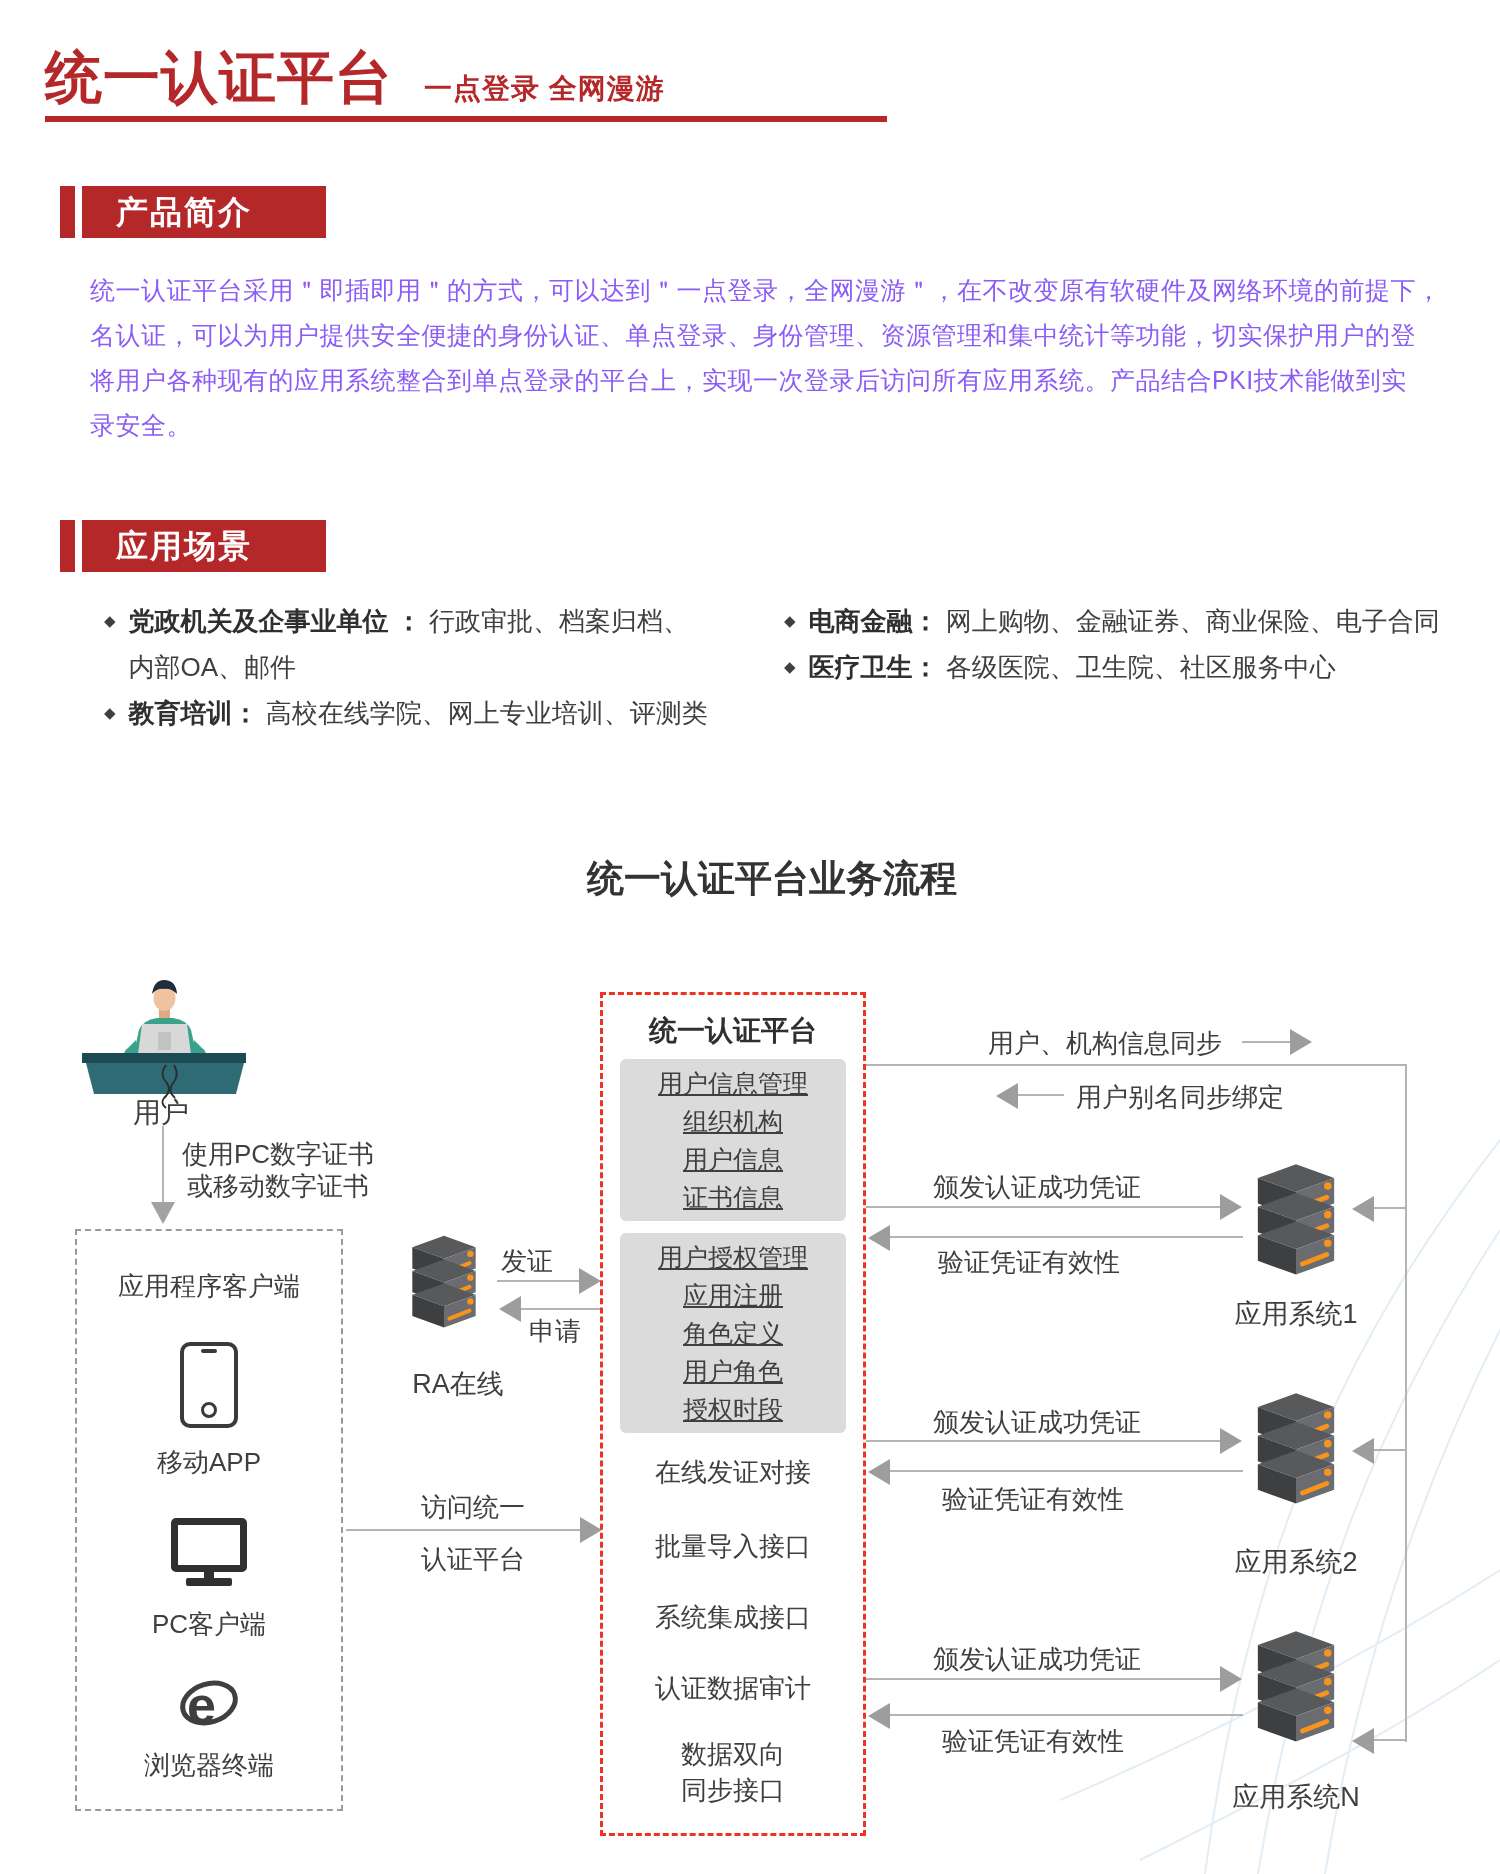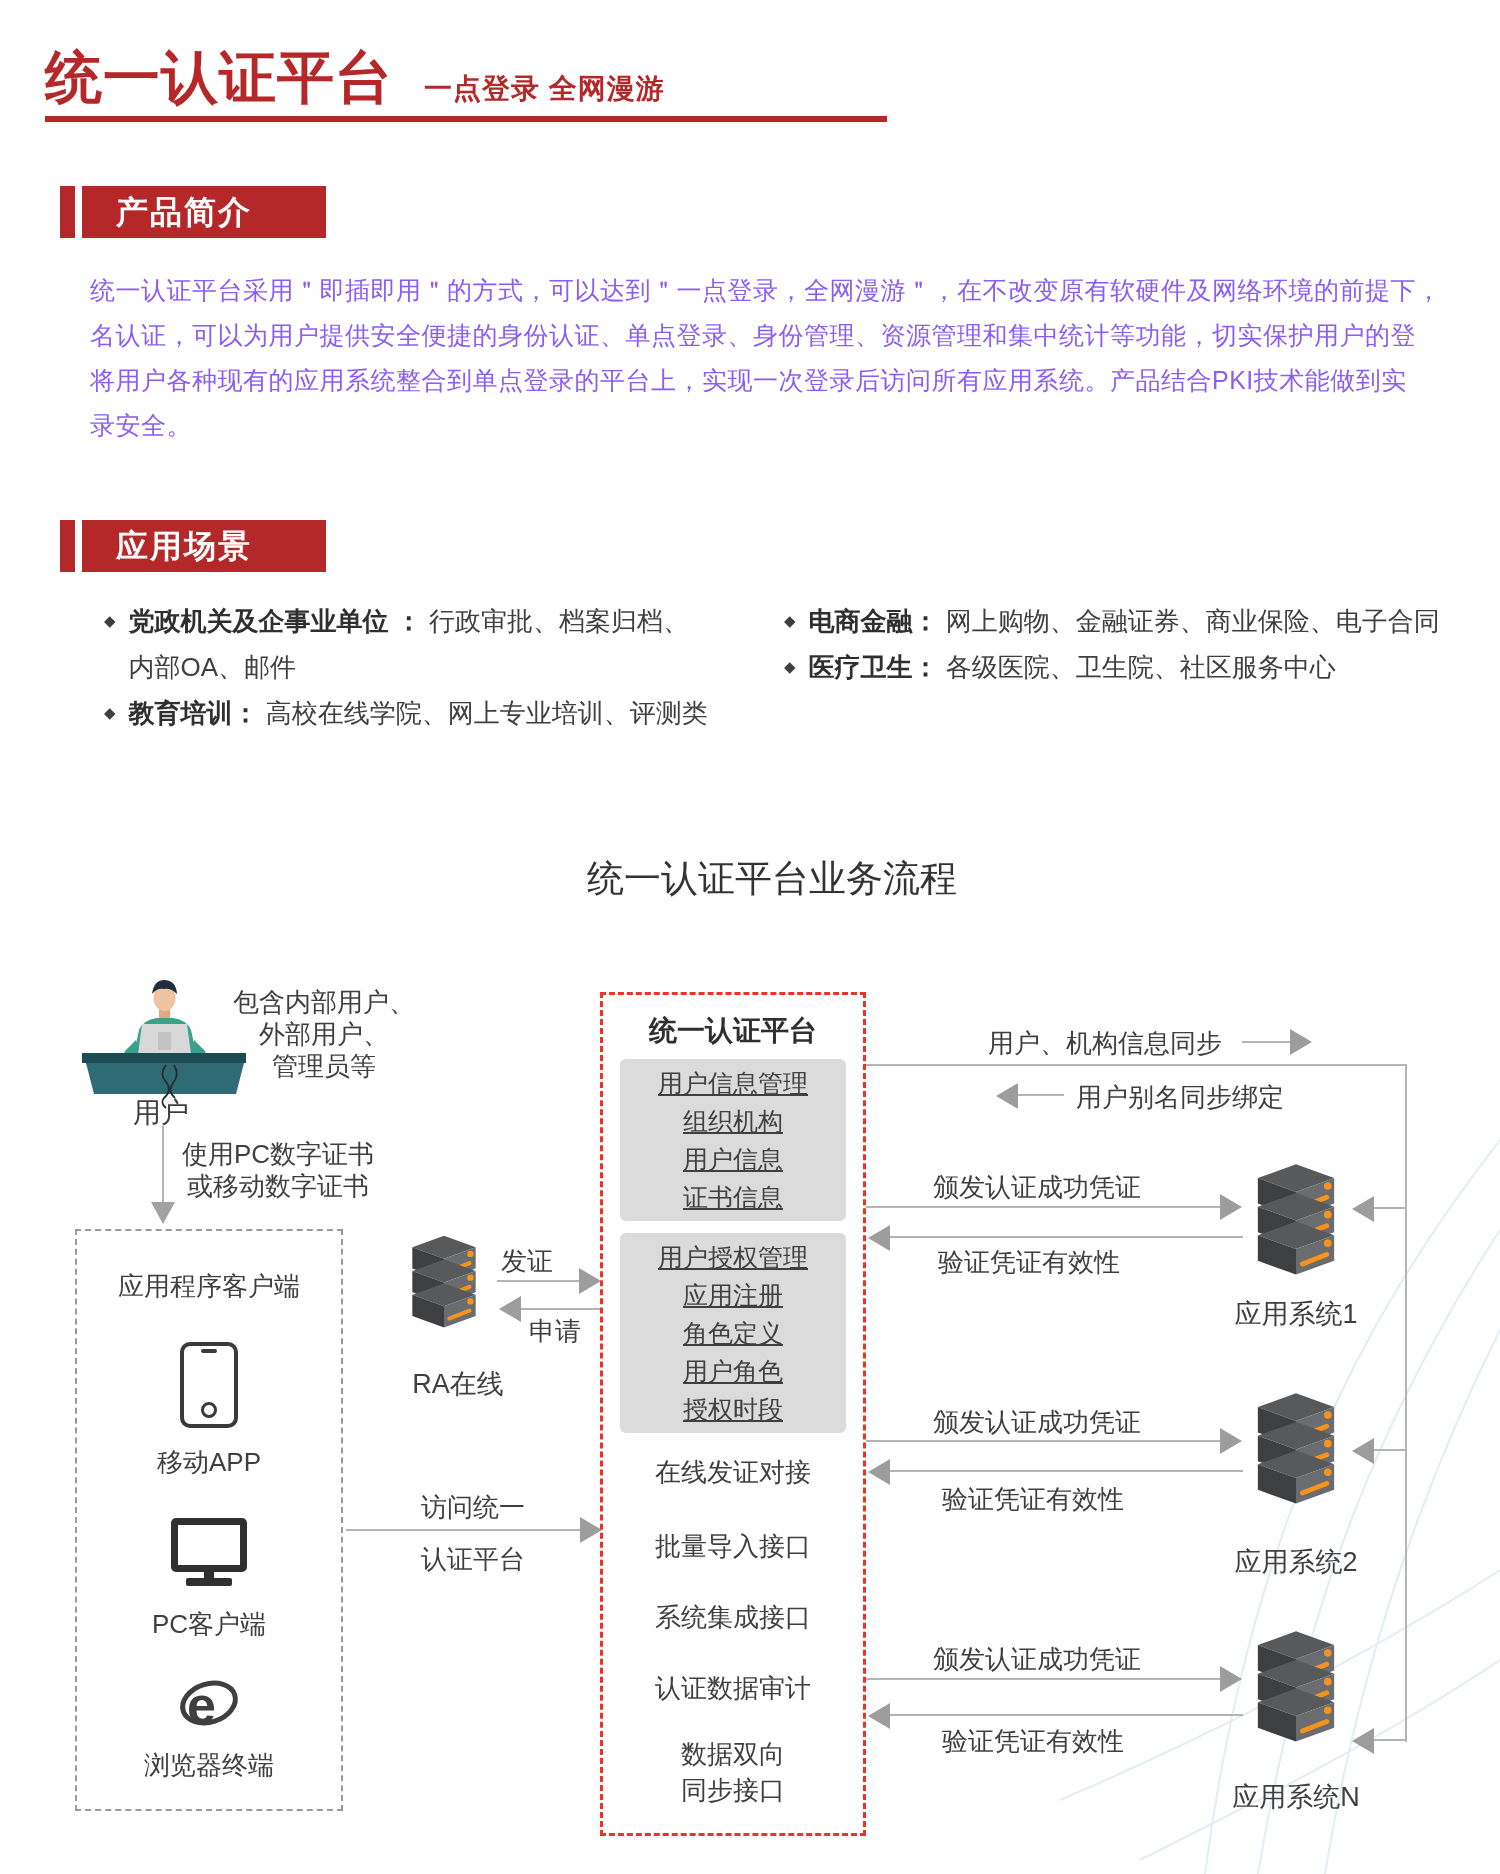--- a/index.html
+++ b/index.html
@@ -22,21 +22,21 @@
   .sc-label{font-weight:bold;color:#2f2f2f;}
   
   .dg-text{font-size:26px;color:#3f3f3f;white-space:nowrap;}
   .dg-center{text-align:center;}
   .hline{position:absolute;height:2px;background:#b4b4b4;}
   .vline{position:absolute;width:2px;background:#b4b4b4;}
   .arr{position:absolute;width:0;height:0;}
   .arr.r{border-top:13px solid transparent;border-bottom:13px solid transparent;border-left:22px solid #9d9d9d;}
   .arr.l{border-top:13px solid transparent;border-bottom:13px solid transparent;border-right:22px solid #9d9d9d;}
   .arr.d{border-left:12px solid transparent;border-right:12px solid transparent;border-top:22px solid #a2a2a2;}
-  .diagram-title{left:522px;top:854px;width:500px;text-align:center;font-size:37px;font-weight:normal;color:#333;}
+  .diagram-title{left:522px;top:854px;width:500px;text-align:center;font-size:37px;font-weight:bold;color:#333;}
   
   .client-box{left:75px;top:1229px;width:268px;height:582px;border:2px dashed #9a9a9a;box-sizing:border-box;}
   .client-label{position:absolute;left:0;width:100%;text-align:center;font-size:26px;color:#3f3f3f;}
   .phone-icon{position:absolute;left:50%;transform:translateX(-50%);top:111px;width:50px;height:78px;
               border:4px solid #3a3a3a;border-radius:10px;}
   .phone-notch{position:absolute;left:50%;transform:translateX(-50%);top:3px;width:16px;height:4px;background:#3a3a3a;border-radius:2px;}
   .phone-home{position:absolute;left:50%;transform:translateX(-50%);bottom:6px;width:10px;height:10px;border:3px solid #3a3a3a;border-radius:50%;}
   .monitor-icon{position:absolute;left:50%;transform:translateX(-50%);top:287px;width:62px;height:40px;
                 border:7px solid #303030;border-radius:5px;}
   .monitor-neck{position:absolute;left:50%;transform:translateX(-50%);top:40px;width:10px;height:13px;background:#303030;}
@@ -138,25 +138,20 @@
     <rect x="80" y="62" width="13" height="18" fill="#c2c2c2"></rect>
     <rect x="82" y="88" width="9" height="6" fill="#4a4a4a"></rect>
     <circle cx="52" cy="88" r="4.5" fill="#efc3a0"></circle>
     <circle cx="121" cy="88" r="4.5" fill="#efc3a0"></circle>
     <rect x="4" y="83" width="164" height="10" fill="#1c4b53"></rect>
     <polygon points="8,93 166,93 158,124 16,124" fill="#2e6b74"></polygon>
     <path d="M88,95 q-7,9 0,17 q7,8 -2,16 q-4,5 2,10" fill="none" stroke="#2b2b2b" stroke-width="1.8"></path>
     <path d="M96,95 q6,10 -1,18 q-6,8 2,15" fill="none" stroke="#2b2b2b" stroke-width="1.8"></path>
   </svg>
 
-  <div class="abs dg-text dg-center" style="left:226px;top:986px;width:196px;line-height:32px;">
-    <div>包含内部用户、</div>
-    <div>外部用户、</div>
-    <div>管理员等</div>
-  </div>
   <div class="abs dg-text" style="left:133px;top:1094px;font-size:28px;">用户</div>
 
   <div class="vline" style="left:162px;top:1126px;height:78px;"></div>
   <div class="arr d" style="left:151px;top:1202px;"></div>
   <div class="abs dg-text dg-center" style="left:166px;top:1138px;width:224px;line-height:32px;">
     <div>使用PC数字证书</div>
     <div>或移动数字证书</div>
   </div>
 
   <div class="abs client-box">

